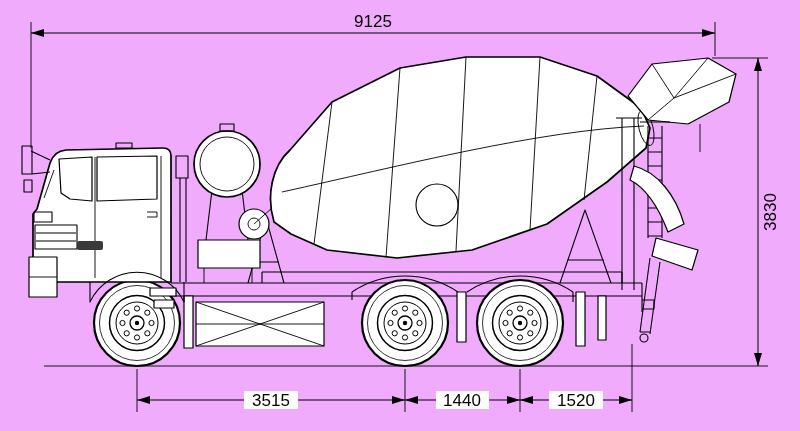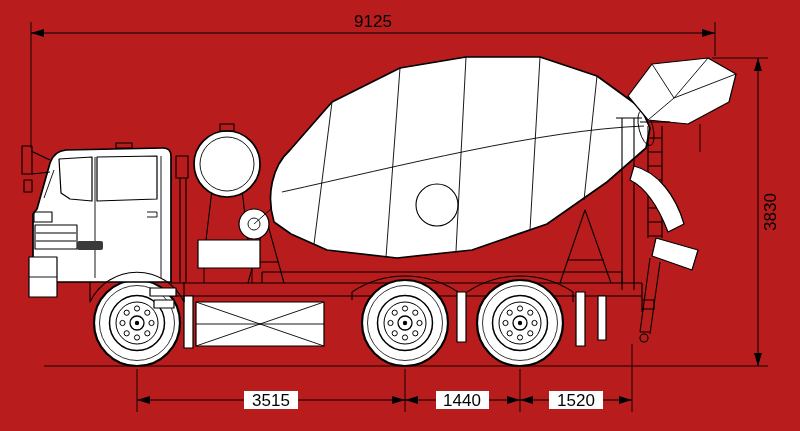--- a/index.html
+++ b/index.html
@@ -1,16 +1,16 @@
 <!DOCTYPE html>
 <html><head>
 <meta charset="utf-8">
 <style>
   html,body{margin:0;padding:0;background:#ffffff;}
-  .canvas{position:relative;width:800px;height:431px;background:#b91c1c;overflow:hidden;}
+  .canvas{position:relative;width:800px;height:431px;background:#f0abfc;overflow:hidden;}
   svg{display:block;}
   .dim-line{stroke:#000;stroke-width:1;fill:none;}
   .ext-line{stroke:#000;stroke-width:0.9;fill:none;}
   .dim-label{font-family:"Liberation Sans","DejaVu Sans",sans-serif;font-size:17px;fill:#000;}
   .ol{fill:#fff;stroke:#000;stroke-width:1.7;stroke-linejoin:round;}
   .ol2{fill:#fff;stroke:#000;stroke-width:1.2;stroke-linejoin:round;}
   .ln{fill:none;stroke:#000;stroke-width:1.1;stroke-linejoin:round;}
   .lnt{fill:none;stroke:#000;stroke-width:0.9;stroke-linejoin:round;}
   .dk{fill:#3a3a3a;stroke:none;}
   .mask{fill:#fff;stroke:none;}

